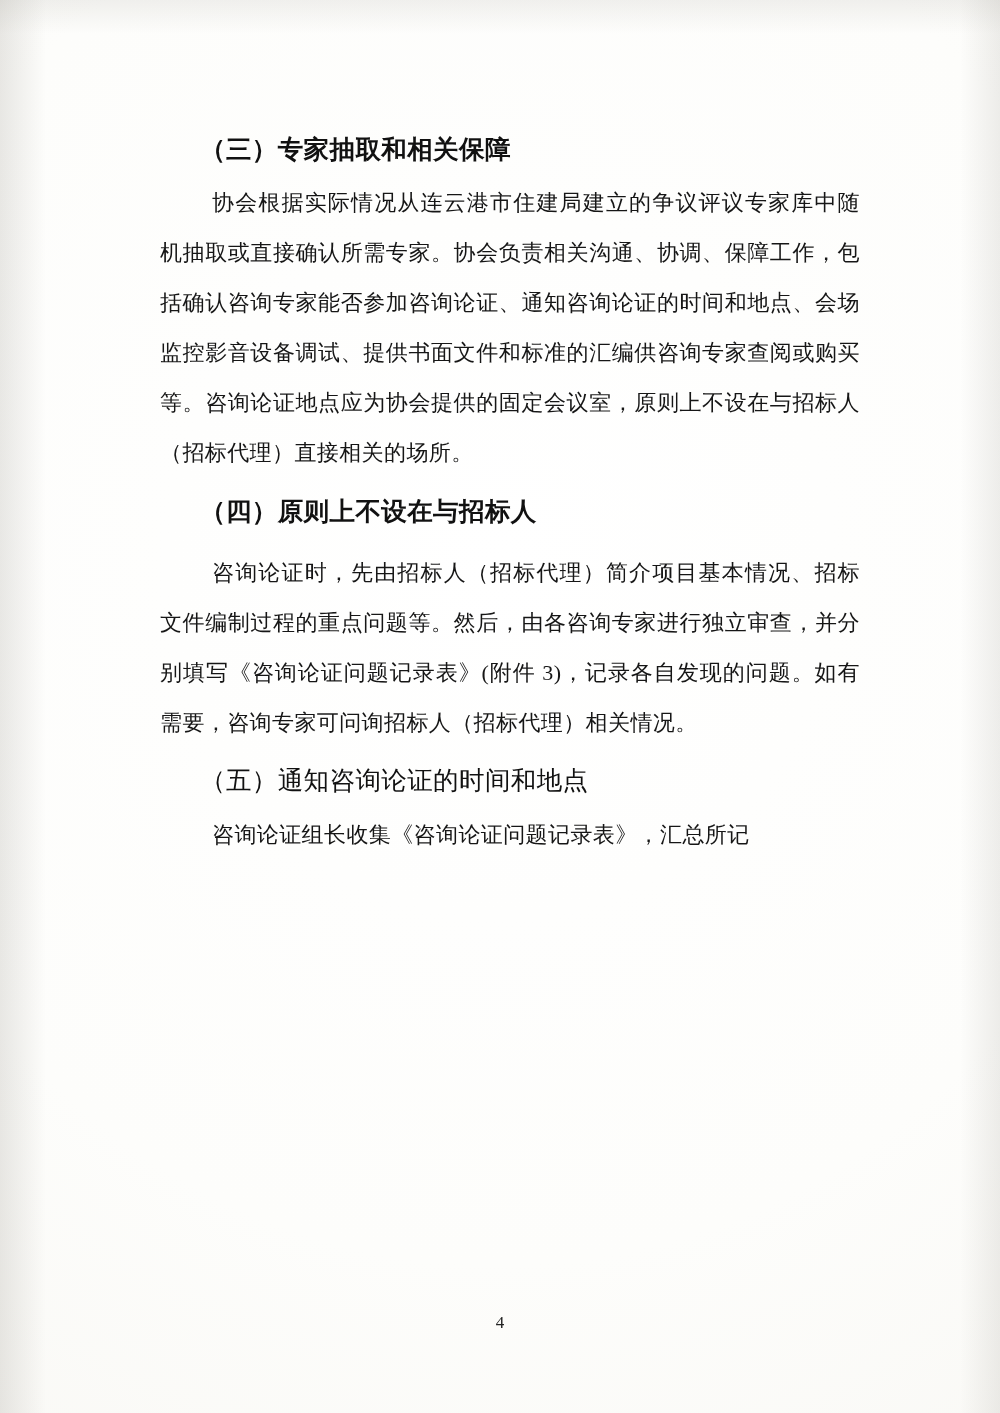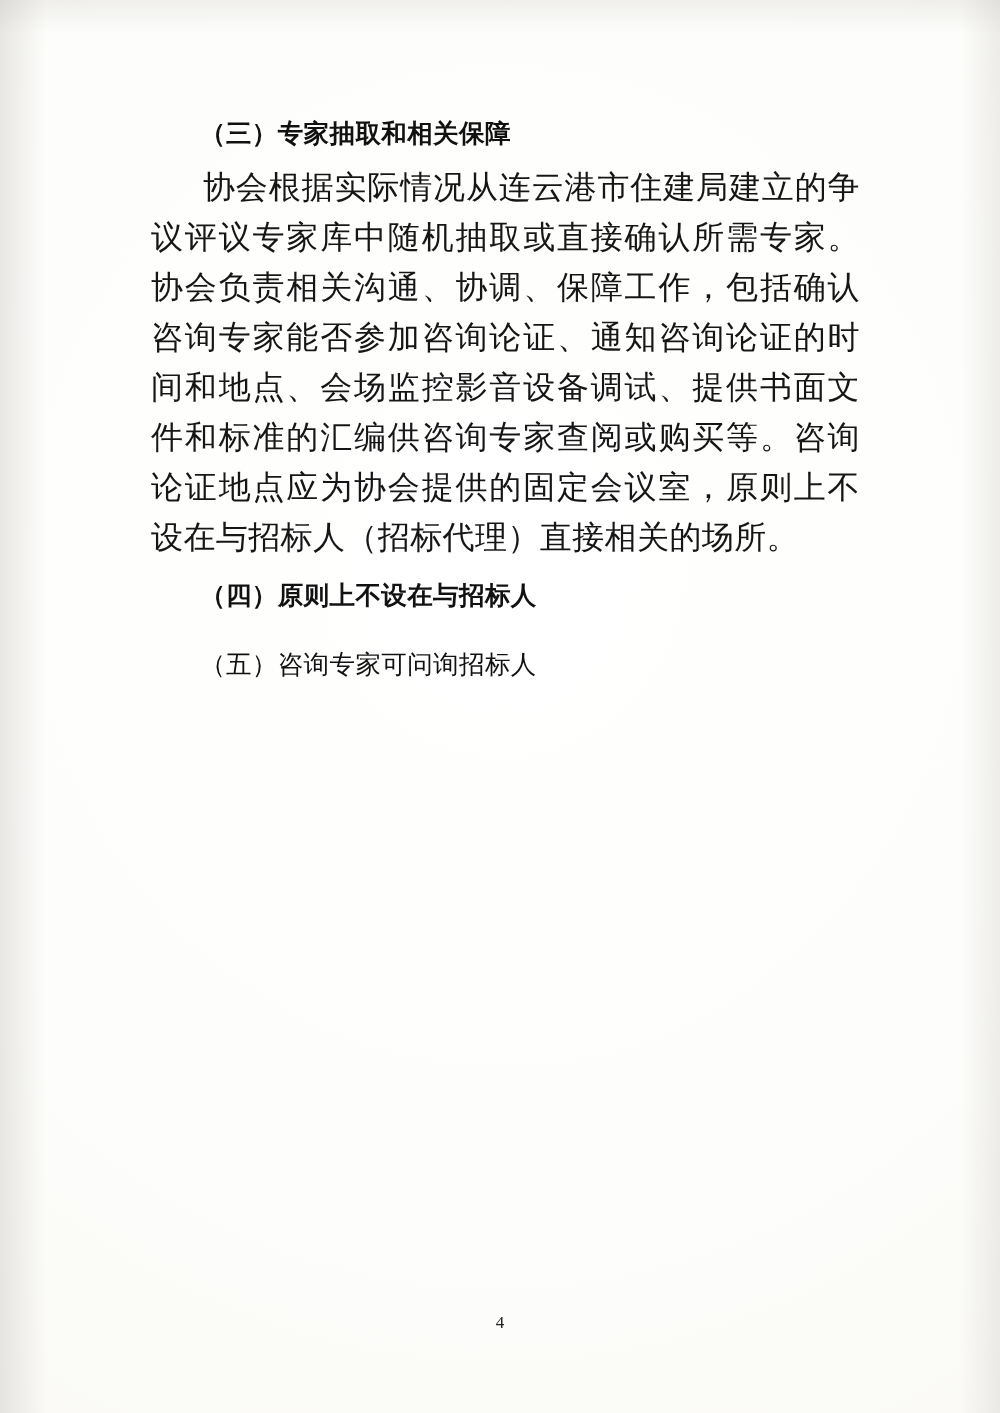--- a/index.html
+++ b/index.html
@@ -37,31 +37,31 @@
   .scan-shadow-top {
     position: absolute;
     left: 0; right: 0; top: 0; height: 34px;
     background: linear-gradient(to bottom, rgba(120,115,105,0.10), rgba(255,255,255,0));
     pointer-events: none;
   }
 
   .content {
     position: absolute;
     left: 148px;
-    top: 108px;
+    top: 124px;
     width: 712px;
   }
 
   .para {
-    font-size: 32px;
+    font-size: 22px;
     line-height: 50px;
     letter-spacing: 0.4px;
     text-align: justify;
     text-justify: inter-character;
-    margin: 0 0 0 3px;
+    margin: 0 0 0 12px;
     color: #161616;
   }
   .indent2 {
     text-indent: 52px;
   }
   .heading {
     font-size: 25.5px;
     line-height: 50px;
     letter-spacing: 0.4px;
     text-indent: 52px;
@@ -106,23 +106,25 @@
 
     <div class="gap-md"></div>
 
     <p class="heading">（四）原则上不设在与招标人</p>
 
     <div class="gap-sm"></div>
 
 
     <div class="gap-md"></div>
 
+    <p class="para indent2">咨询论证时，先由招标人（招标代理）简介项目基本情况、招标文件编制过程的重点问题等。然后，由各咨询专家进行独立审查，并分别填写《咨询论证问题记录表》(附件 3)，记录各自发现的问题。如有需要，咨询专家可问询招标人（招标代理）相关情况。</p>
 
     <div class="gap-md"></div>
 
-    <p class="heading light">（五）咨询专家可问询招标人</p>
+    <p class="heading light">（五）通知咨询论证的时间和地点</p>
 
     <div class="gap-sm"></div>
 
+    <p class="para indent2">咨询论证组长收集《咨询论证问题记录表》，汇总所记</p>
   </div>
 
   <div class="footer">4</div>
 </div>
 
 </body></html>

